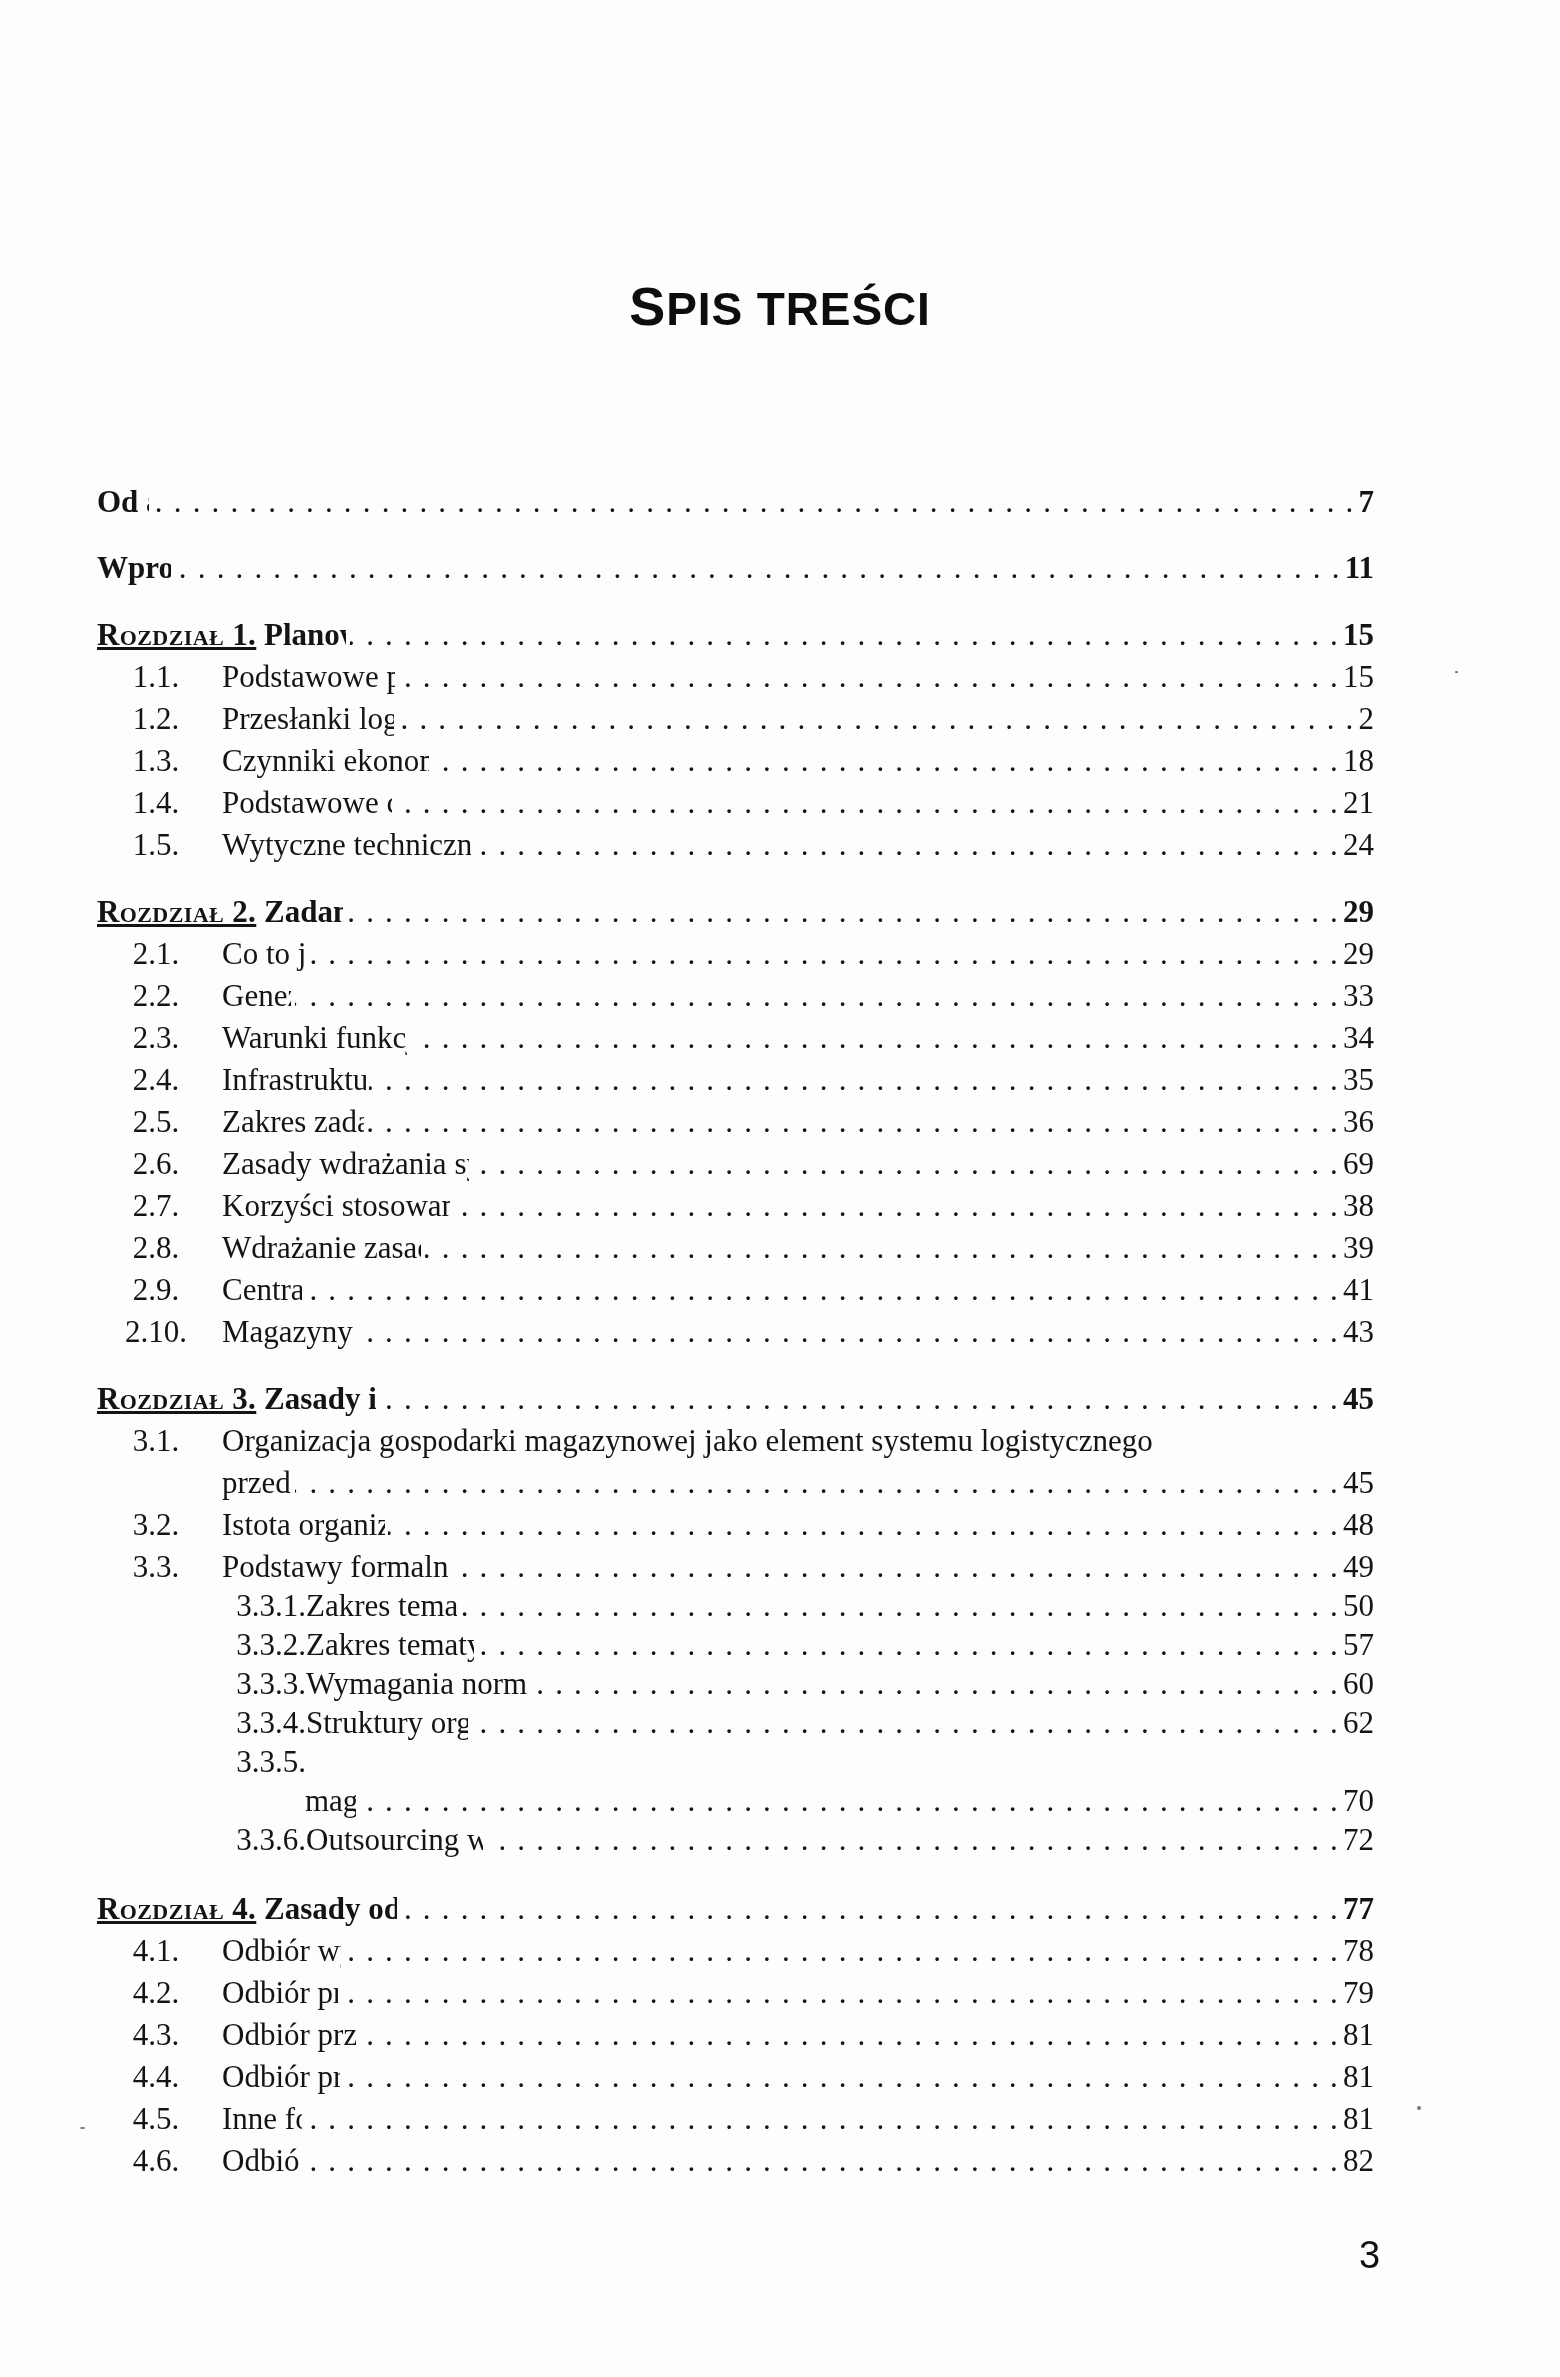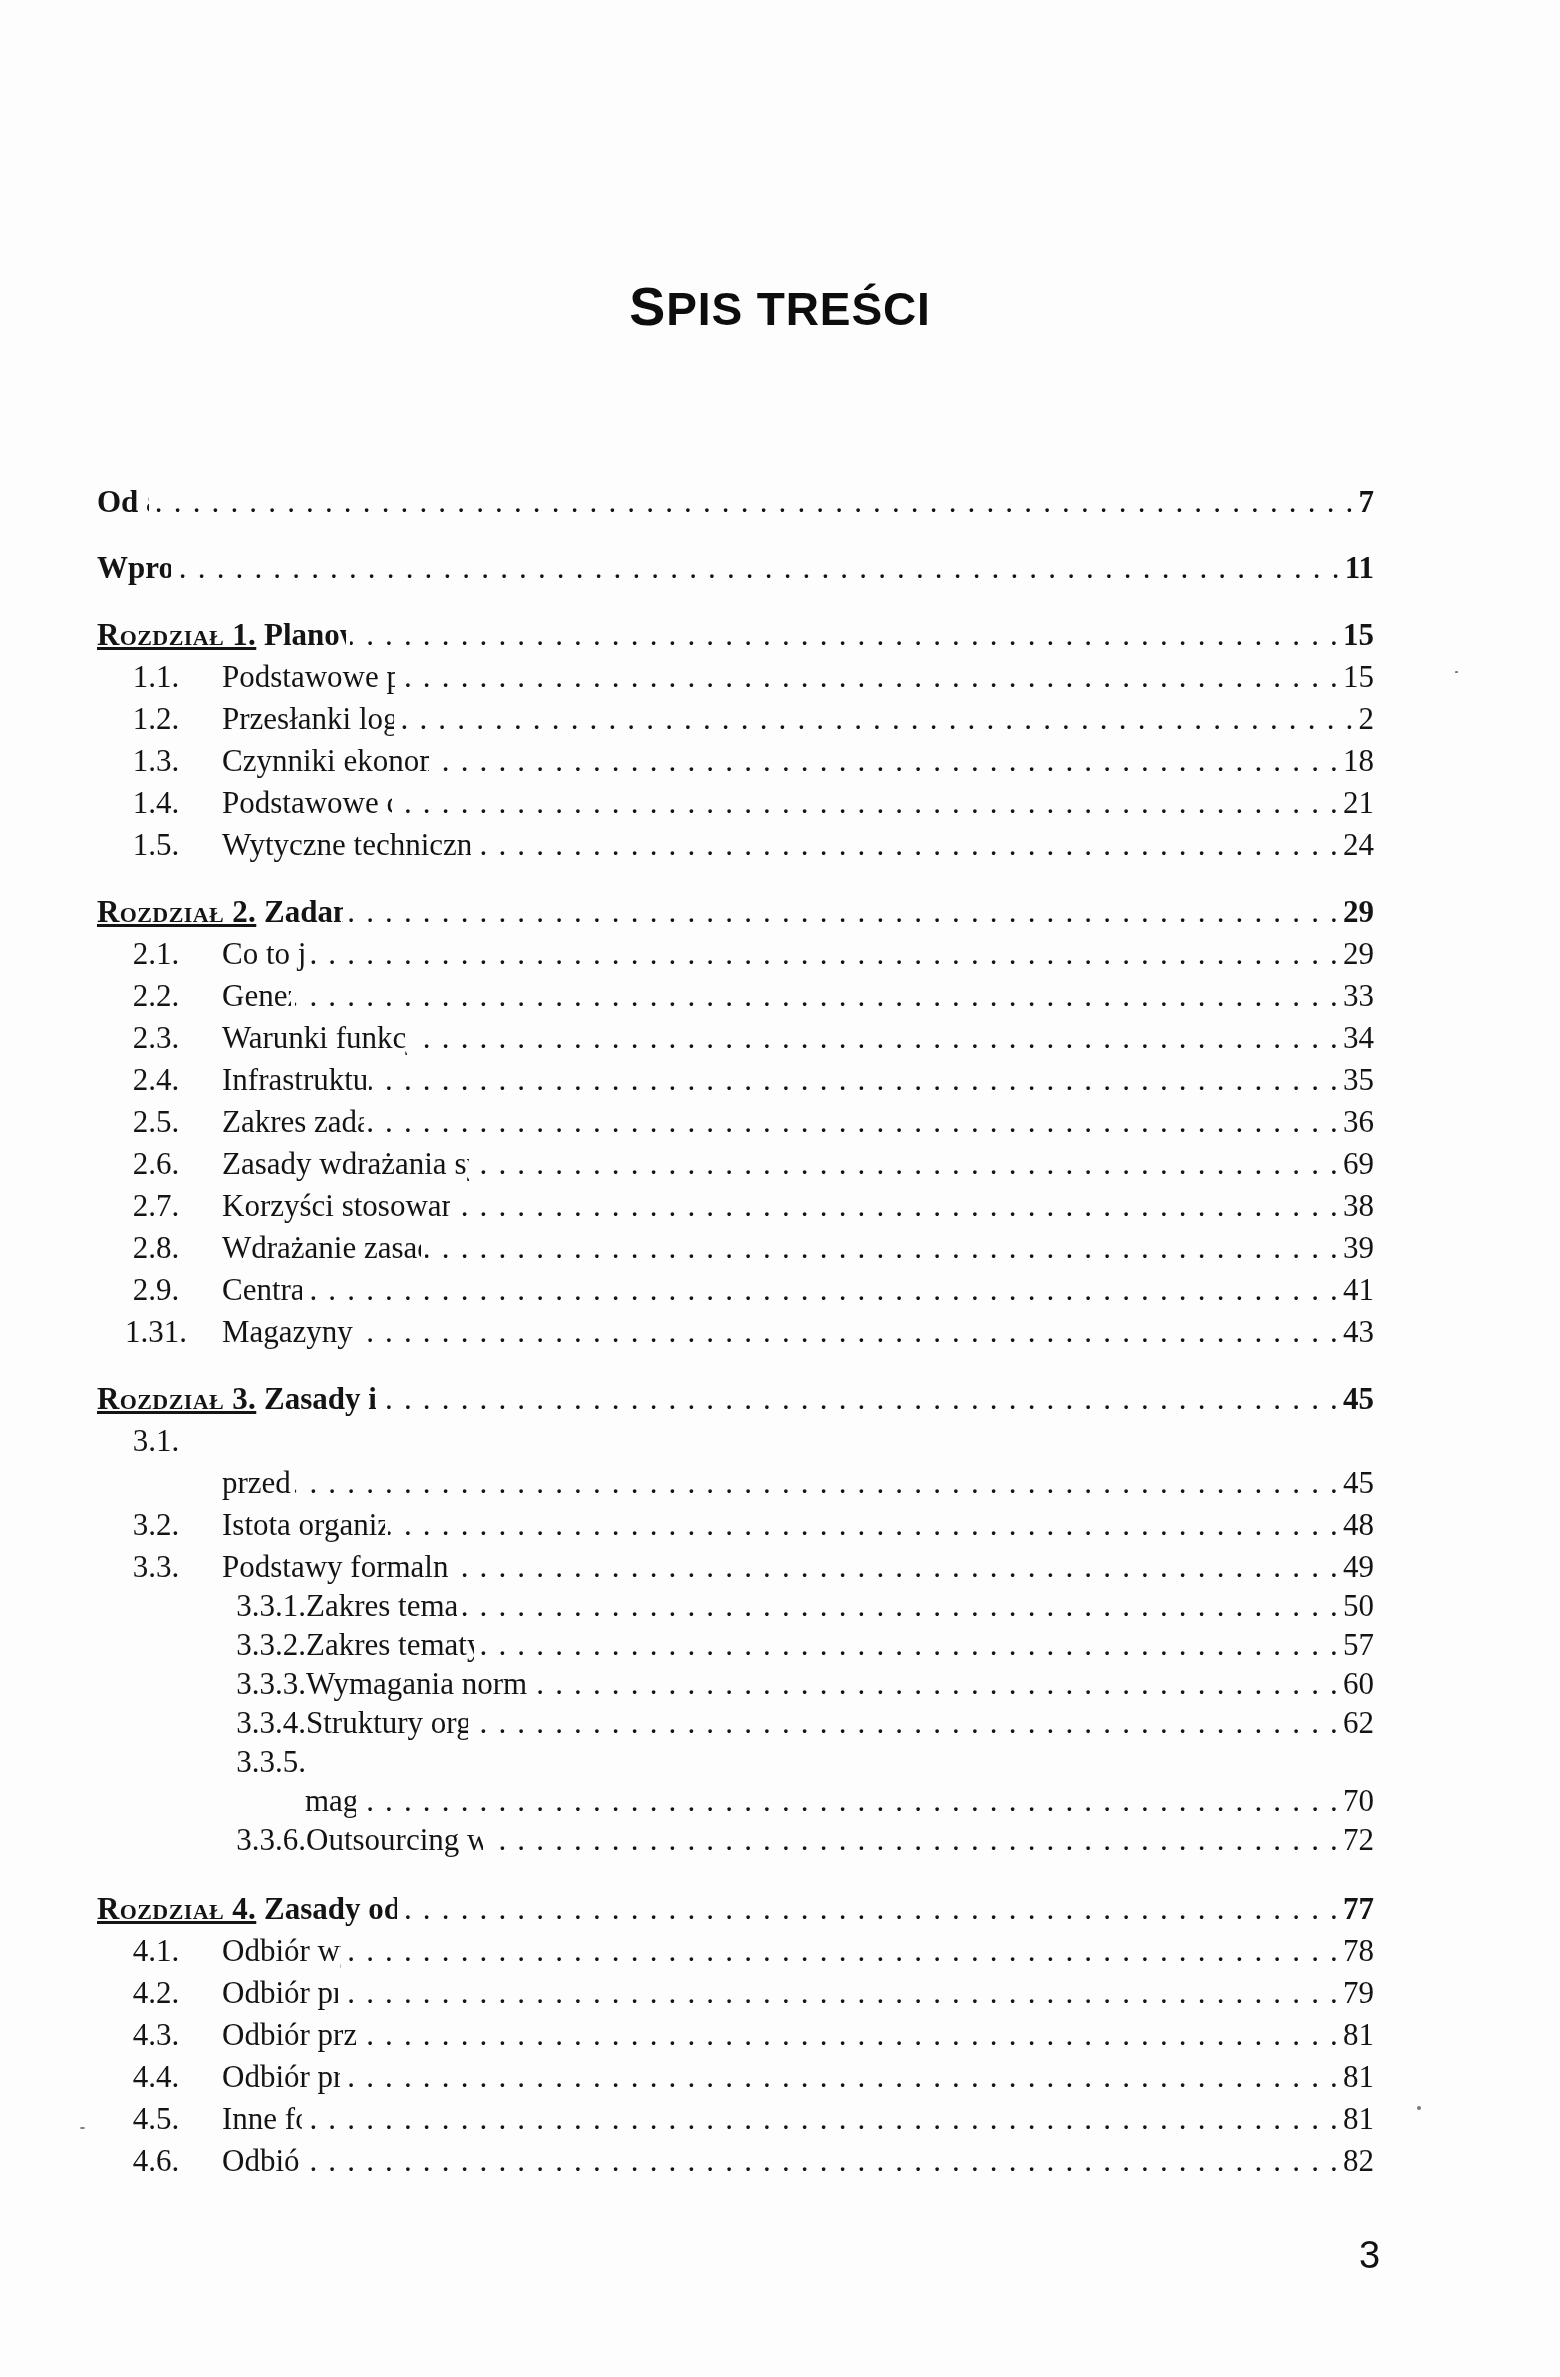--- a/index.html
+++ b/index.html
@@ -151,33 +151,34 @@
         <span class="leader"></span>
         <span class="page-no">39</span>
       </div>
     <div class="row l2">
         <span class="num">2.9.</span>
         <span class="ttl">Centra Logistyczne</span>
         <span class="leader"></span>
         <span class="page-no">41</span>
       </div>
     <div class="row l2">
-        <span class="num">1.31.</span>
+        <span class="num">2.10.</span>
         <span class="ttl">Magazyny czasowego składowania</span>
         <span class="leader"></span>
         <span class="page-no">43</span>
       </div>
 
     <div class="row bold" style="margin-top:25px">
       <span class="ttl"><span class="chap-label">Rozdział 3.</span> <span>Zasady i podstawy organizacji gospodarki magazynowej</span></span>
       <span class="leader"></span>
       <span class="page-no">45</span>
     </div>
     <div class="row l2">
         <span class="num">3.1.</span>
+        <span class="ttl">Organizacja gospodarki magazynowej jako element systemu logistycznego</span>
       </div>
     <div class="row l2 cont">
         <span class="spacer2"></span>
         <span class="ttl" style="margin-left:7px">przedsiębiorstwa</span>
         <span class="leader"></span>
         <span class="page-no">45</span>
       </div>
     <div class="row l2">
         <span class="num">3.2.</span>
         <span class="ttl">Istota organizacji gospodarki magazynowej</span>

